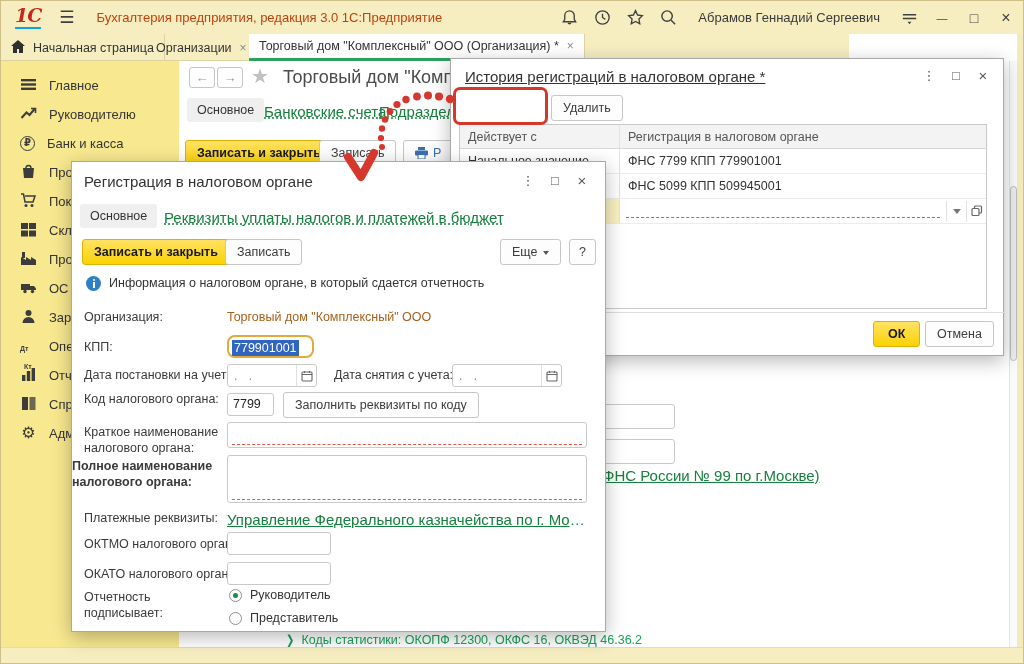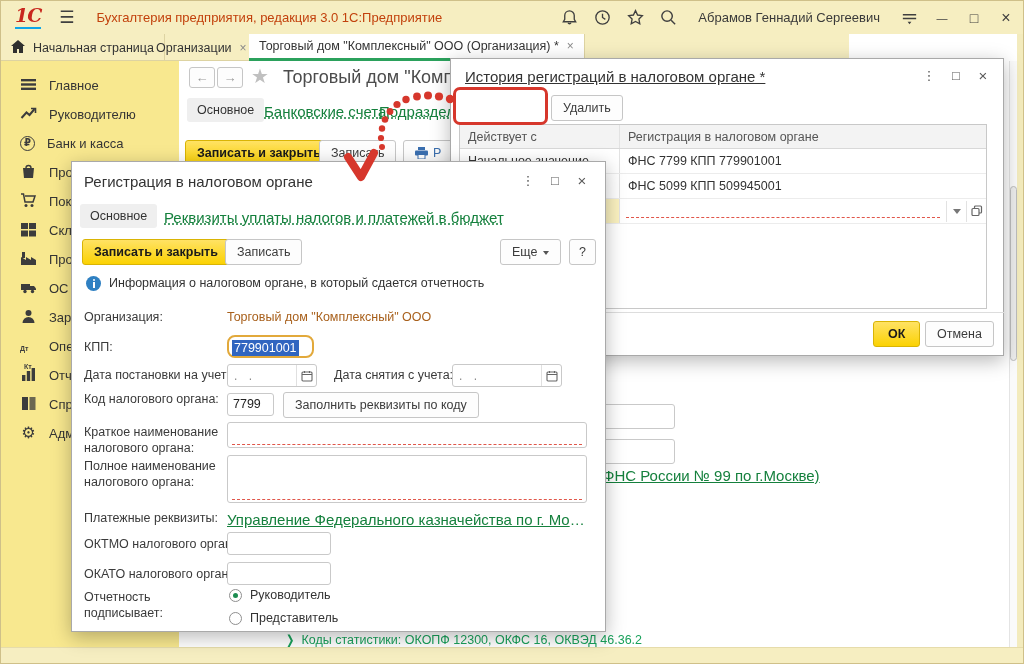--- a/index.html
+++ b/index.html
@@ -392,21 +392,21 @@
 
     <span class="lbl" style="left:12px;top:230px;">Код налогового органа:</span>
     <div class="inputbox" style="left:155px;top:231px;width:47px;height:23px;"><span class="code-val">7799</span></div>
     <span class="btn" style="position:absolute;left:211px;top:230px;">Заполнить реквизиты по коду</span>
 
     <span class="lbl" style="left:12px;top:263px;">Краткое наименование налогового органа:</span>
     <div class="inputbox" style="left:155px;top:260px;width:360px;height:26px;">
         <span class="red-under"></span>
       </div>
 
-    <span class="lbl" style="left:12px;top:297px;">Полное наименование налогового органа:</span>
+    <span class="lbl" style="left:0;top:297px;font-weight:bold;">Полное наименование налогового органа:</span>
     <div class="inputbox" style="left:155px;top:293px;width:360px;height:48px;">
         <span class="red-under"></span>
       </div>
 
     <span class="lbl" style="left:12px;top:349px;">Платежные реквизиты:</span>
     <span class="linkblue solid" style="position:absolute;left:155px;top:349px;max-width:362px;overflow:hidden;text-overflow:ellipsis;display:inline-block;">Управление Федерального казначейства по г. Москве (ИФНС Рос...</span>
 
     <span class="lbl" style="left:12px;top:375px;white-space:nowrap;">ОКТМО налогового органа:</span>
     <div class="inputbox" style="left:155px;top:370px;width:104px;height:23px;"></div>
 

